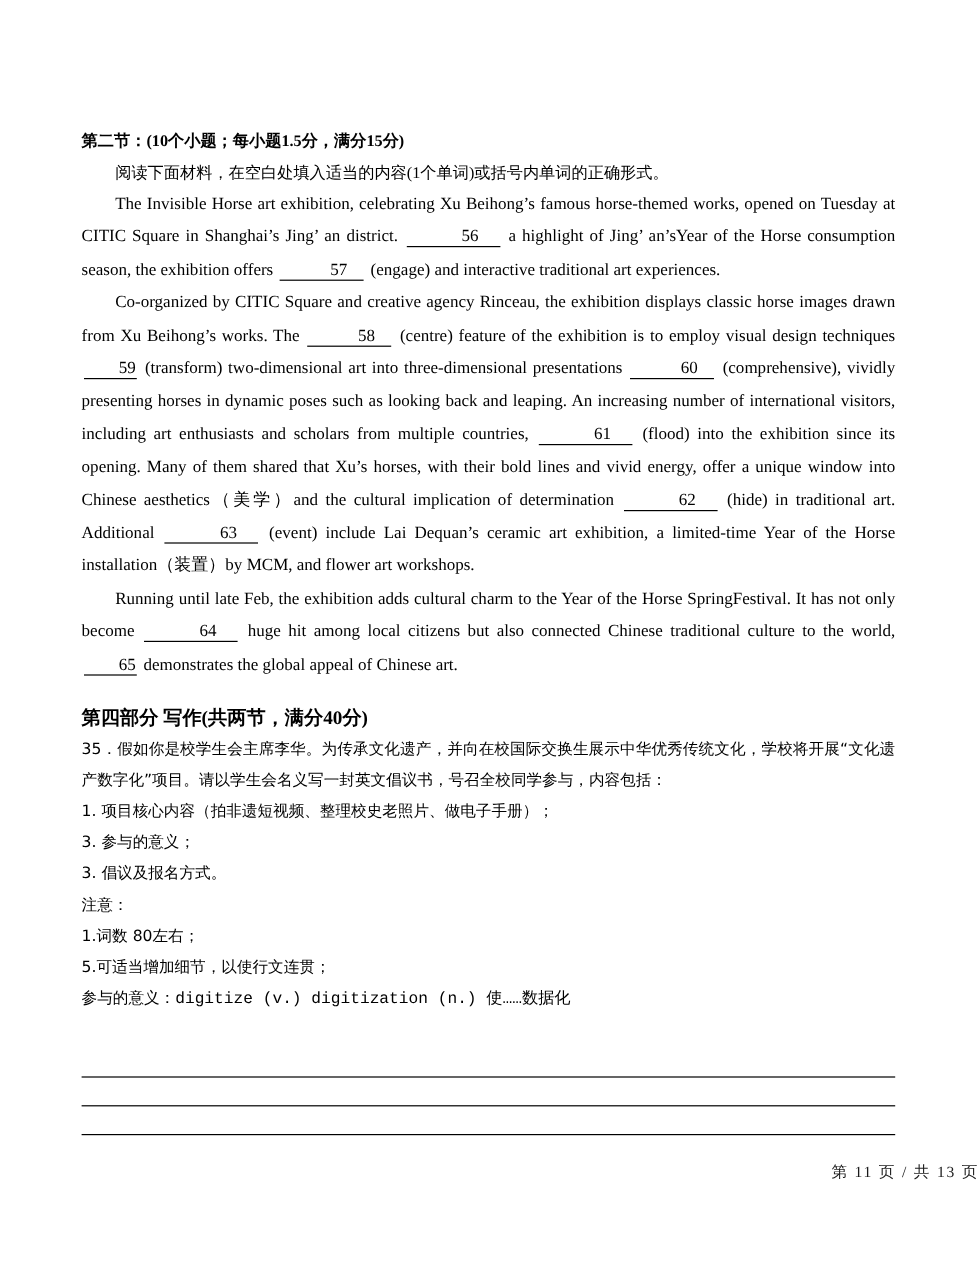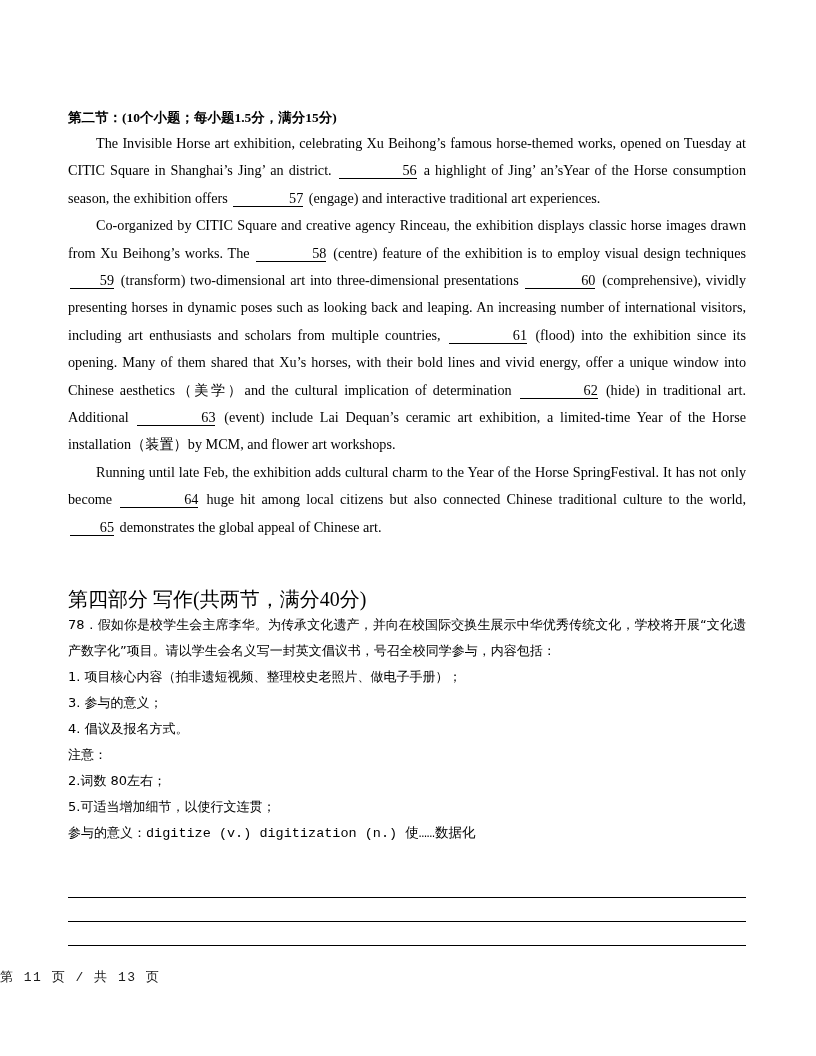--- a/index.html
+++ b/index.html
@@ -32,22 +32,22 @@
 
   
   .sec-head {
     font-weight: bold;
     font-size: 13.5px;
     line-height: 20px;
     margin: 0 0 2px 0;
     letter-spacing: 0;
   }
   .part-head {
-    font-weight: normal;
-    font-size: 20px;
+    font-weight: bold;
+    font-size: 16px;
     line-height: 26px;
     margin: 0;
   }
   .sub-head {
     font-weight: bold;
     font-size: 14px;
     line-height: 24px;
     margin: 0 0 2px 0;
   }
 
@@ -64,21 +64,21 @@
     margin: 0;
     text-align: justify;
     text-justify: inter-word;
   }
   .cloze.indent {
     text-indent: 28px;
   }
   .blank {
     display: inline-block;
     border-bottom: 1.1px solid #000;
-    text-align: right;
+    text-align: center;
     vertical-align: baseline;
     line-height: 1.05;
     font-size: 14.2px;
     margin: 4px 2px;
   }
   .blank.w-long  { width: 78px; }
   .blank.w-mid   { width: 70px; }
   .blank.w-short { width: 44px; }
 
   
@@ -119,61 +119,62 @@
     border-top: 1.4px solid #000;
     margin-bottom: 23px;
   }
 
   
   .footer {
     position: absolute;
     left: 0;
     top: 968px;
     width: 816px;
-    text-align: left;
-    font-family: Liberation Mono, monospace;
+    text-align: right;
+    font-family: Liberation Serif, serif;
     font-size: 13px;
     letter-spacing: 1.5px;
     color: #1a1a1a;
   }
 </style>
 </head>
 <body>
 
 <div class="page">
 
   <div class="content">
 
     <div class="sec-head">第二节：(10个小题；每小题1.5分，满分15分)</div>
 
+    <div class="instr">阅读下面材料，在空白处填入适当的内容(1个单词)或括号内单词的正确形式。</div>
 
     <div id="cloze-paragraphs">
         <div class="cloze indent"><span>The Invisible Horse art exhibition, celebrating Xu Beihong’s famous horse-themed works, opened on Tuesday at CITIC Square in Shanghai’s Jing’ an district. </span><span class="blank w-long">56</span> <span>a highlight of Jing’ an’sYear of the Horse consumption season, the exhibition offers </span><span class="blank w-mid">57</span> <span>(engage) and interactive traditional art experiences. </span></div>
         <div class="cloze indent"><span>Co-organized by CITIC Square and creative agency Rinceau, the exhibition displays classic horse images drawn from Xu Beihong’s works. The </span><span class="blank w-mid">58</span> <span>(centre) feature of the exhibition is to employ visual design techniques </span><span class="blank w-short">59</span> <span>(transform) two-dimensional art into three-dimensional presentations </span><span class="blank w-mid">60</span> <span>(comprehensive), vividly presenting horses in dynamic poses such as looking back and leaping. An increasing number of international visitors, including art enthusiasts and scholars from multiple countries, </span><span class="blank w-long">61</span> <span>(flood) into the exhibition since its opening. Many of them shared that Xu’s horses, with their bold lines and vivid energy, offer a unique window into Chinese aesthetics（美学）and the cultural implication of determination </span><span class="blank w-long">62</span> <span>(hide) in traditional art. Additional </span><span class="blank w-long">63</span> <span>(event) include Lai Dequan’s ceramic art exhibition, a limited-time Year of the Horse installation（装置）by MCM, and flower art workshops. </span></div>
         <div class="cloze indent"><span>Running until late Feb, the exhibition adds cultural charm to the Year of the Horse SpringFestival. It has not only become </span><span class="blank w-long">64</span> <span>huge hit among local citizens but also connected Chinese traditional culture to the world, </span><span class="blank w-short">65</span> <span>demonstrates the global appeal of Chinese art. </span></div>
       </div>
   </div>
 
   <div class="wr-block">
 
     <div class="part-head">第四部分  写作(共两节，满分40分)</div>
 
 
-    <div class="cn-para first">78．假如你是校学生会主席李华。为传承文化遗产，并向在校国际交换生展示中华优秀传统文化，学校将开展“文化遗产数字化”项目。请以学生会名义写一封英文倡议书，号召全校同学参与，内容包括：</div>
+    <div class="cn-para first">35．假如你是校学生会主席李华。为传承文化遗产，并向在校国际交换生展示中华优秀传统文化，学校将开展“文化遗产数字化”项目。请以学生会名义写一封英文倡议书，号召全校同学参与，内容包括：</div>
 
     <div id="requirement-list">
         <div class="cn-line">1. 项目核心内容（拍非遗短视频、整理校史老照片、做电子手册）；</div>
         <div class="cn-line">3. 参与的意义；</div>
-        <div class="cn-line">4. 倡议及报名方式。</div>
+        <div class="cn-line">3. 倡议及报名方式。</div>
       </div>
 
     <div class="cn-line">注意：</div>
 
     <div id="notes-list">
-        <div class="cn-line">2.词数 80左右；</div>
+        <div class="cn-line">1.词数 80左右；</div>
         <div class="cn-line">5.可适当增加细节，以使行文连贯；</div>
       </div>
 
     <div class="cn-line"><span>参与的意义：</span><span class="vocab-en">digitize (v.)  digitization (n.)  使……数据化</span></div>
   </div>
 
   <div class="rules" id="answer-rules">
       <div class="rule"></div>
       <div class="rule"></div>
       <div class="rule"></div>

